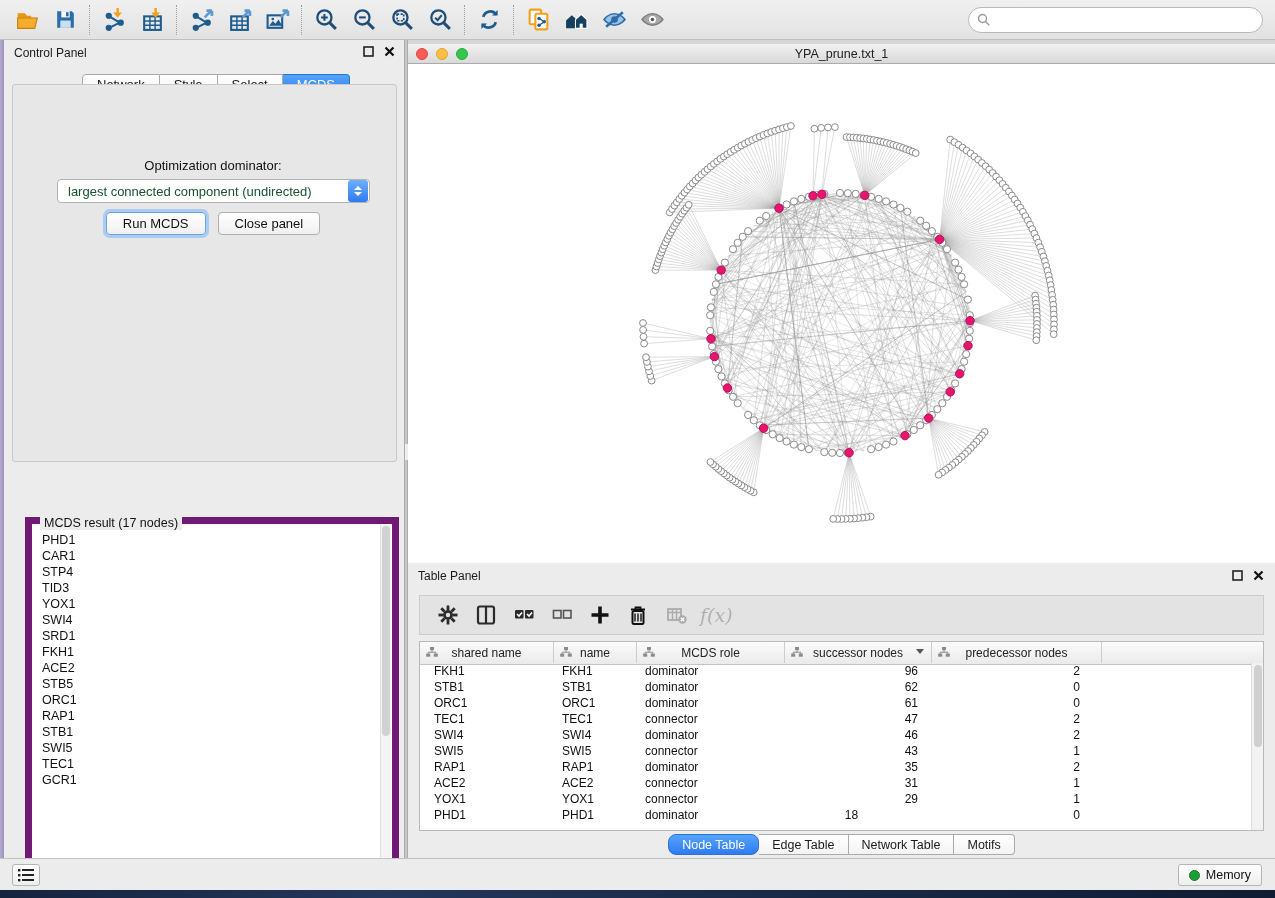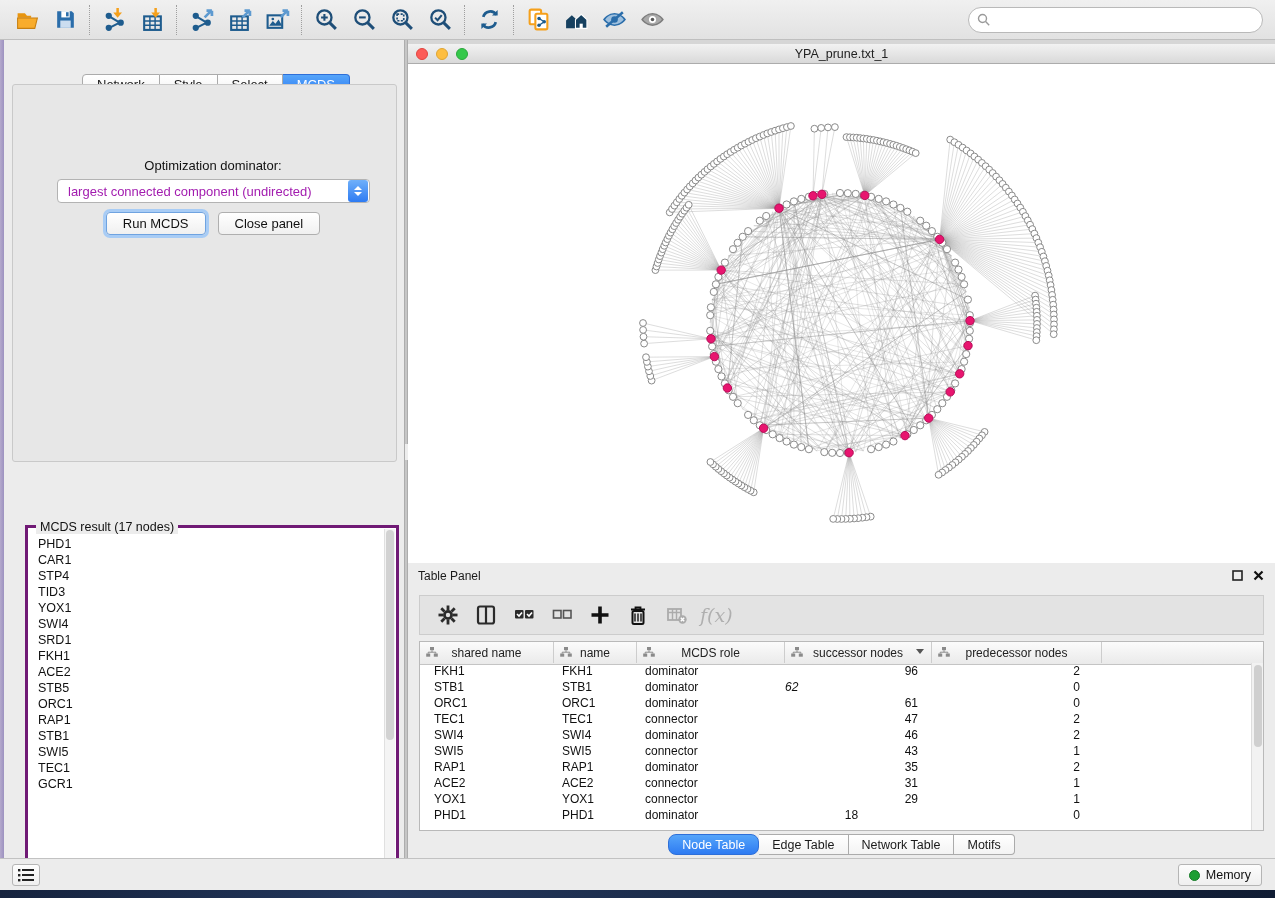--- a/index.html
+++ b/index.html
@@ -36,34 +36,34 @@
     background:linear-gradient(#FFFFFF,#F2F2F2); border:1px solid #ABABAB; border-left:none; color:#1A1A1A; cursor:pointer; }
   .cp-tab:first-child { border-left:1px solid #ABABAB; border-radius:4px 0 0 4px; }
   .cp-tab:last-child { border-radius:0 4px 4px 0; }
   .cp-tab.active { background:linear-gradient(#55A5FA,#2E7BF2); color:#FFF; border-color:#2E6FD8; }
 
   .cp-box { position:absolute; left:8px; top:44px; width:385px; height:378px;
     background:#E7E7E7; border:1px solid #C9C9C9; border-radius:3px; }
   .opt-label { position:absolute; left:0; top:73px; width:400px; text-align:center; font-size:13px; color:#111; }
   .dropdown { position:absolute; left:44px; top:94px; width:313px; height:24px; background:#FFF;
     border:1px solid #B3B3B3; border-radius:4px; display:flex; align-items:center; cursor:pointer; }
-  .dropdown .dd-value { flex:1; font-size:13px; padding-left:10px; color:#a21caf; white-space:nowrap; overflow:hidden; }
+  .dropdown .dd-value { flex:1; font-size:13px; padding-left:10px; color:#14532d; white-space:nowrap; overflow:hidden; }
   .dd-stepper { width:20px; height:22px; border-radius:3px; margin-right:1px;
     background:linear-gradient(#6FB0FA,#2E7BF2); display:flex; flex-direction:column; align-items:center; justify-content:center; gap:2px; }
   .dd-stepper span { width:0; height:0; border-left:4px solid transparent; border-right:4px solid transparent; }
   .dd-up { border-bottom:4px solid #FFF; }
   .dd-down { border-top:4px solid #FFF; }
 
   .cp-buttons { position:absolute; left:0; top:127px; width:400px; display:flex; justify-content:center; gap:12px; }
   .aqua-btn { height:23px; padding:0 16px; font-size:13px; color:#111; background:linear-gradient(#FFFFFF,#F0F0F0);
     border:1px solid #AFAFAF; border-radius:4px; cursor:pointer; font-family:"Liberation Sans",sans-serif; }
   .aqua-btn.focused { box-shadow:0 0 0 3px #A8CCF5; border-color:#6FA3E0; }
 
   .result-group { position:absolute; left:12px; top:432px; width:374px; height:367px;
-    border:3px solid #701a75; background:#FFF;margin-top:8px; }
+    border:7px solid #701a75; background:#FFF; }
   .result-title { position:absolute; left:8px; top:-8px; background:#ECECEC; padding:0 4px; font-size:12.5px; color:#111; }
   .result-list { position:absolute; left:1px; top:8px; right:12px; bottom:1px; overflow:hidden; }
   .result-item { font-size:12.5px; color:#111; line-height:16px; padding-left:9px; cursor:default; }
   .result-scroll { position:absolute; right:1px; top:1px; width:11px; bottom:1px; background:#F4F4F4; border-left:1px solid #E0E0E0; }
   .result-thumb { position:absolute; left:1px; top:1px; width:8px; height:210px; background:#D2D2D2; border-radius:4px; }
 
   
   .right-region { position:absolute; left:408px; top:40px; width:867px; height:818px; background:#D6D6D6; }
 
   .net-window { position:absolute; left:0; top:4px; width:867px; height:519px; background:#FFF; }
@@ -255,20 +255,35 @@
       <circle cx="5.5" cy="5.5" r="4" fill="none" stroke="#9A9A9A" stroke-width="1.4"></circle>
       <line x1="8.6" y1="8.6" x2="12.2" y2="12.2" stroke="#9A9A9A" stroke-width="1.4"></line>
     </svg>
     <input type="text" value="" style="">
   </div>
 </div>
 
 <div class="left-strip"></div>
 
 <div class="control-panel">
+  <div class="cp-header">
+    <span class="cp-title">Control Panel</span>
+    <span class="win-ctrls">
+      <span class="win-ctrl">
+        <svg width="11" height="11" viewBox="0 0 11 11">
+            <rect x="1" y="1" width="9" height="9" fill="none" stroke="#222" stroke-width="1.6"></rect>
+          </svg>
+      </span>
+      <span class="win-ctrl">
+        <svg width="11" height="11" viewBox="0 0 11 11">
+            <path d="M1.5 1.5l8 8M9.5 1.5l-8 8" stroke="#111" stroke-width="2.2"></path>
+          </svg>
+      </span>
+    </span>
+  </div>
   <div class="cp-tabs" id="cp-tabs">
       <div class="cp-tab">Network</div>
       <div class="cp-tab">Style</div>
       <div class="cp-tab">Select</div>
       <div class="cp-tab active">MCDS</div>
     </div>
   <div class="cp-box">
     <div class="opt-label">Optimization dominator:</div>
     <div class="dropdown">
       <span class="dd-value">largest connected component (undirected)</span>
@@ -1274,21 +1289,21 @@
             <div class="dt-cell" style="width: 134px; padding-left: 14px;">FKH1</div>
             <div class="dt-cell" style="width: 83px; padding-left: 8px;">FKH1</div>
             <div class="dt-cell" style="width: 148px; padding-left: 8px;">dominator</div>
             <div class="dt-cell" style="width: 147px; text-align: right; padding-right: 14px;">96</div>
             <div class="dt-cell" style="width: 170px; text-align: right; padding-right: 22px;">2</div>
           </div>
           <div class="dt-row">
             <div class="dt-cell" style="width: 134px; padding-left: 14px;">STB1</div>
             <div class="dt-cell" style="width: 83px; padding-left: 8px;">STB1</div>
             <div class="dt-cell" style="width: 148px; padding-left: 8px;">dominator</div>
-            <div class="dt-cell" style="width: 147px; text-align: left; padding-right: 14px; font-style: italic;">62</div>
+            <div class="dt-cell" style="width: 147px; text-align: right; padding-right: 14px;">62</div>
             <div class="dt-cell" style="width: 170px; text-align: right; padding-right: 22px;">0</div>
           </div>
           <div class="dt-row">
             <div class="dt-cell" style="width: 134px; padding-left: 14px;">ORC1</div>
             <div class="dt-cell" style="width: 83px; padding-left: 8px;">ORC1</div>
             <div class="dt-cell" style="width: 148px; padding-left: 8px;">dominator</div>
             <div class="dt-cell" style="width: 147px; text-align: right; padding-right: 14px;">61</div>
             <div class="dt-cell" style="width: 170px; text-align: right; padding-right: 22px;">0</div>
           </div>
           <div class="dt-row">

